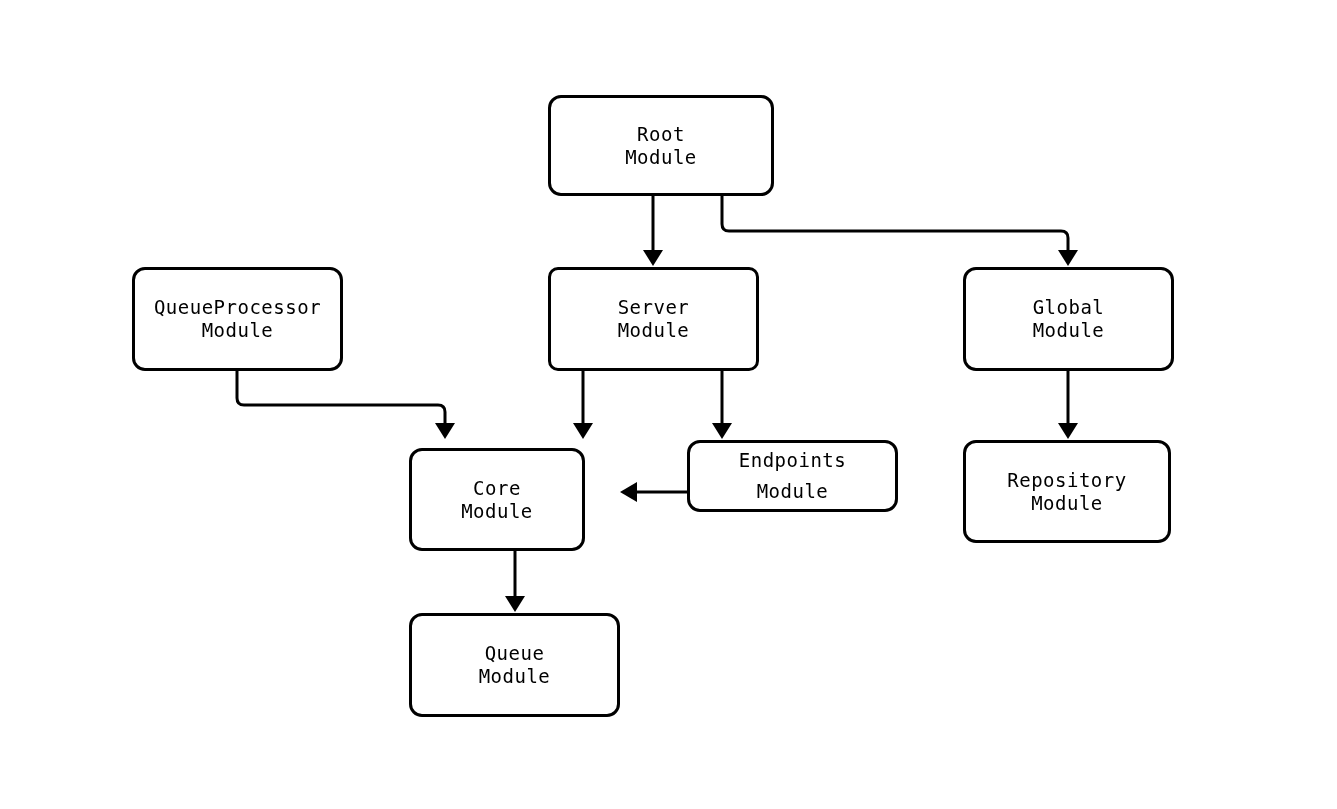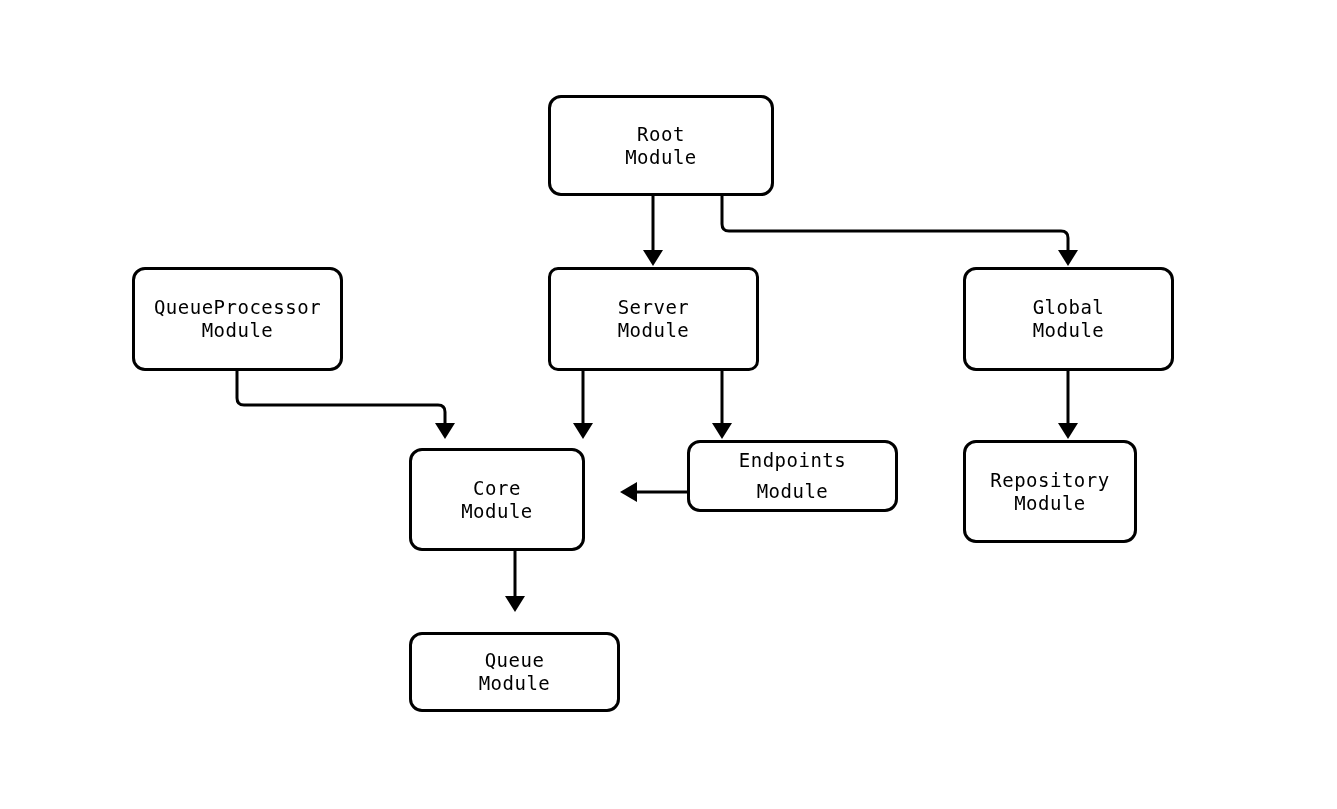--- a/index.html
+++ b/index.html
@@ -99,23 +99,23 @@
         <span class="node-line">Module</span>
       </div>
       <div class="node" style="left: 409px; top: 436px; width: 176px; height: 103px; margin-top: 12px;">
         <span class="node-line">Core</span>
         <span class="node-line">Module</span>
       </div>
       <div class="node" style="left: 687px; top: 440px; width: 211px; height: 72px; gap: 8px;">
         <span class="node-line">Endpoints</span>
         <span class="node-line">Module</span>
       </div>
-      <div class="node" style="left: 963px; top: 440px; width: 174px; height: 103px;">
+      <div class="node" style="left: 963px; top: 440px; width: 208px; height: 103px;">
         <span class="node-line">Repository</span>
         <span class="node-line">Module</span>
       </div>
-      <div class="node" style="left: 409px; top: 632px; width: 211px; height: 80px; align-items: center;">
+      <div class="node" style="left: 409px; top: 613px; width: 211px; height: 104px; align-items: center;">
         <span class="node-line">Queue</span>
         <span class="node-line">Module</span>
       </div>
     </div>
 
 </div>
 
 </body></html>

